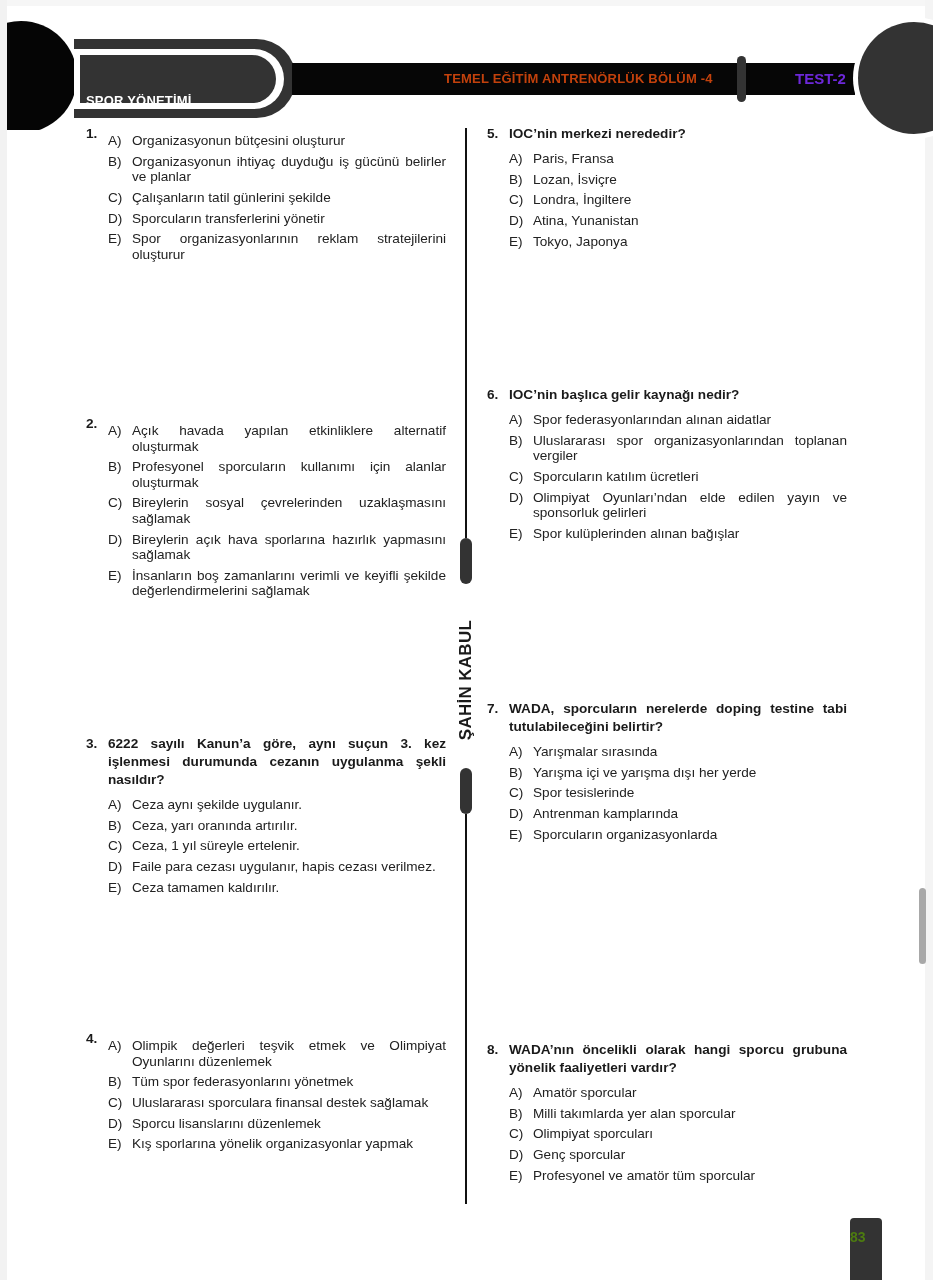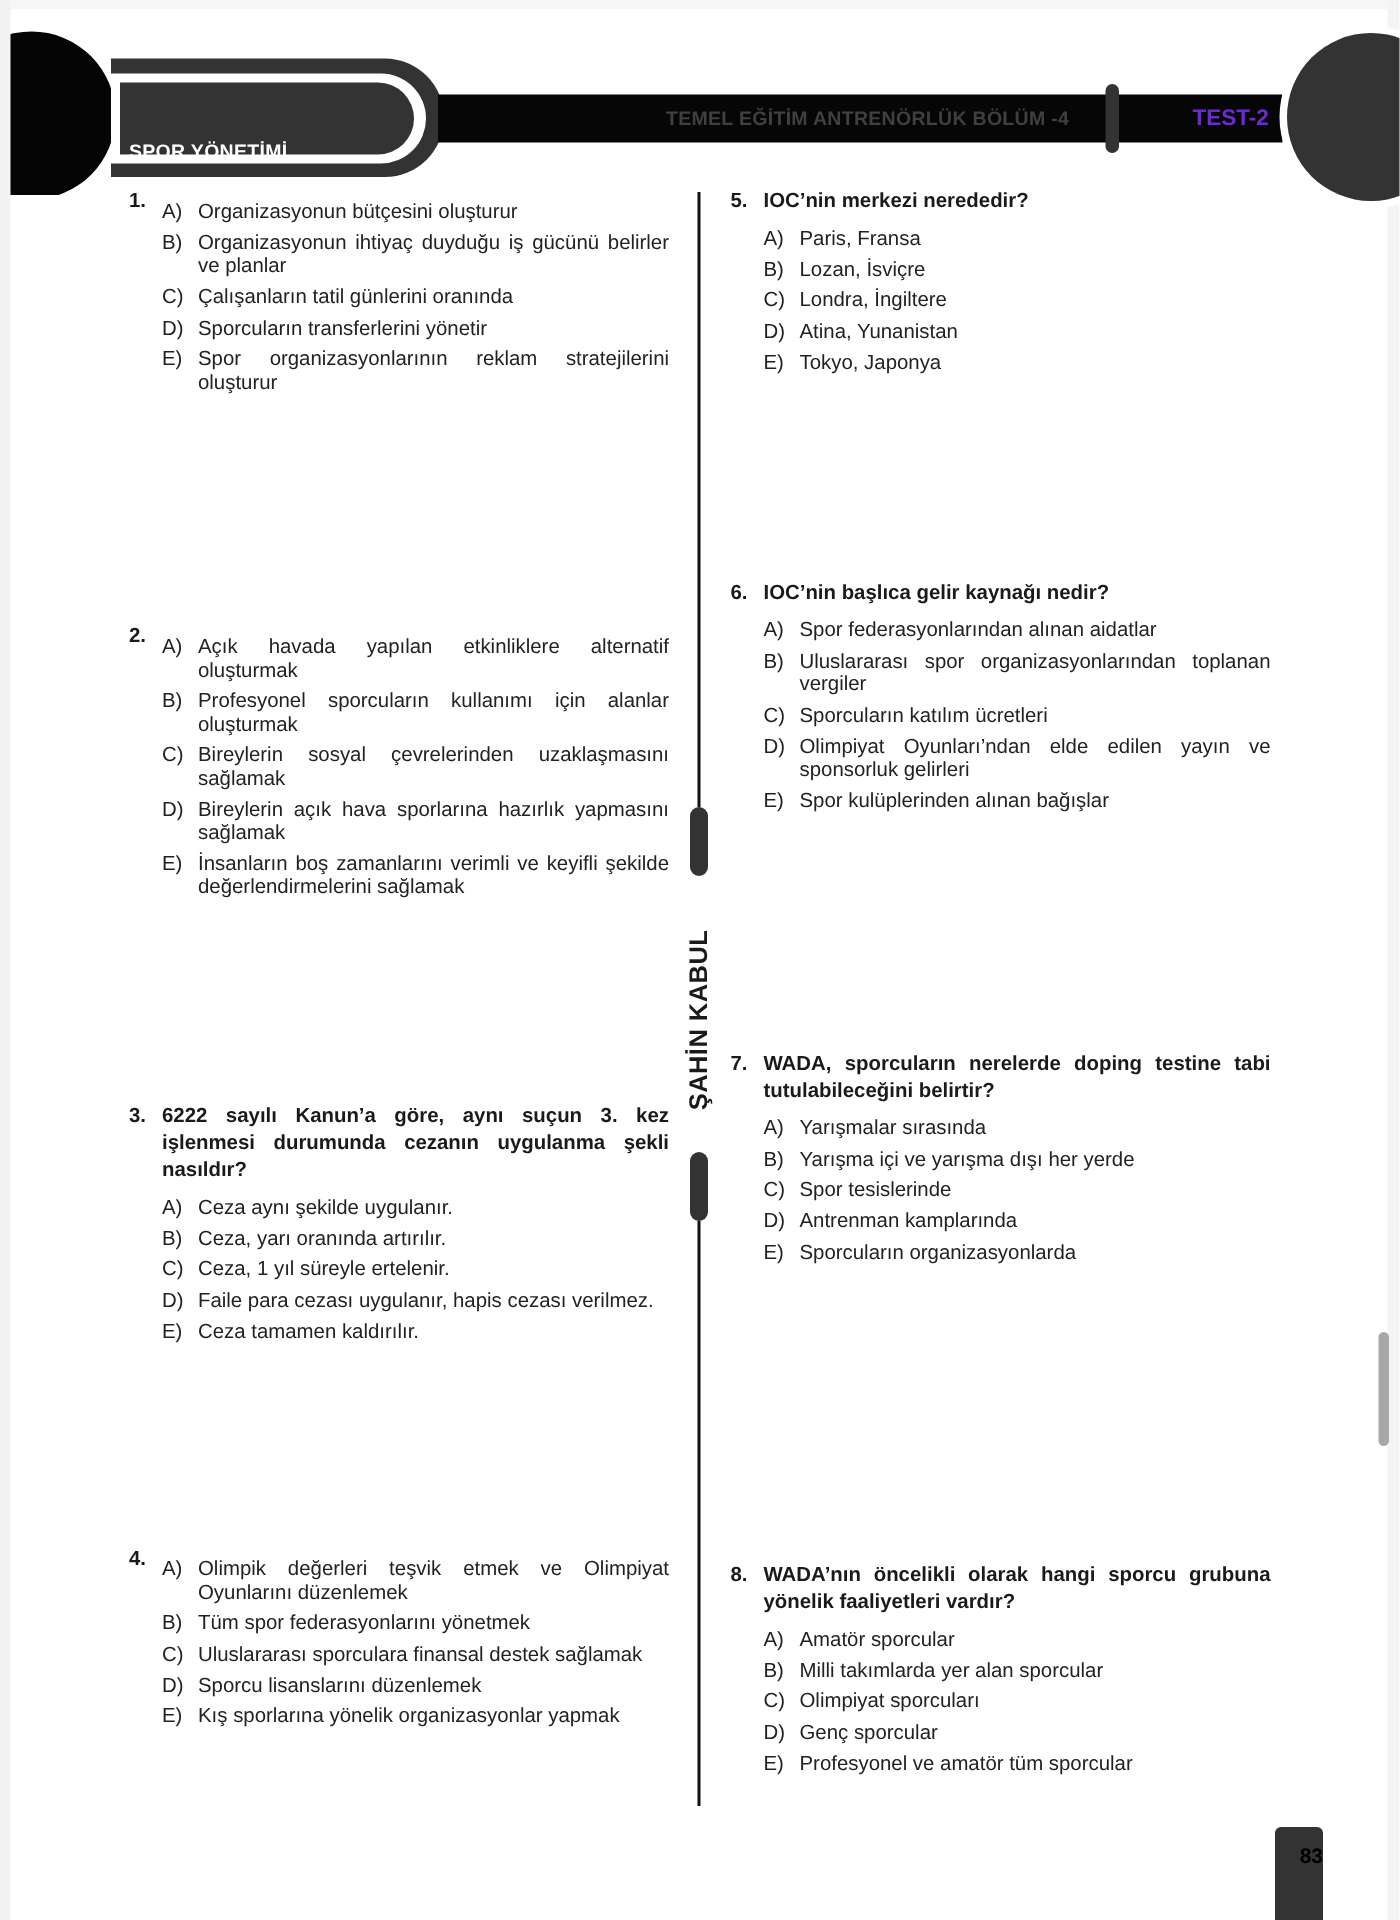--- a/index.html
+++ b/index.html
@@ -17,21 +17,21 @@
     background: #333333; border-radius: 0 40px 40px 0; }
   .pill-gap { position: absolute; left: 74px; top: 49px; width: 210px; height: 60px;
     background: #ffffff; border-radius: 0 30px 30px 0; }
   .pill-inner { position: absolute; left: 80px; top: 55px; width: 196px; height: 48px;
     background: #333333; border-radius: 0 24px 24px 0; }
 
   .header-title { position: absolute; left: 86px; top: 71px; font-size: 13px; font-weight: bold;
     color: #ffffff; letter-spacing: 0.2px; margin-top: 22px; }
 
   .black-bar { position: absolute; left: 292px; top: 63px; width: 563px; height: 32px; background: #060606; }
-  .bar-title { position: absolute; left: 444px; top: 71px; font-size: 13px; font-weight: bold; color: #404040; letter-spacing: 0.2px; }
+  .bar-title { position: absolute; left: 444px; top: 71px; font-size: 13px; font-weight: bold; color: #c2410c; letter-spacing: 0.2px; }
   .bar-divider { position: absolute; left: 737px; top: 56px; width: 9px; height: 46px; background: #333333; border-radius: 5px; }
   .bar-test { position: absolute; left: 795px; top: 70px; font-size: 15px; font-weight: bold; color: #6d28d9; }
   .circle-right { position: absolute; left: 858px; top: 22px; width: 112px; height: 112px; border-radius: 50%; background: #333333; }
   .circle-right-ring { position: absolute; left: 853px; top: 17px; width: 122px; height: 122px; border-radius: 50%; background: #ffffff; }
 
   
   .vline { position: absolute; left: 465px; width: 2px; background: #111111; }
   .vline.top { top: 128px; height: 410px; }
   .vline.bottom { top: 814px; height: 390px; }
   .capsule { position: absolute; left: 460px; width: 12px; height: 46px; background: #333333; border-radius: 6px; }
@@ -51,21 +51,21 @@
   #q1 { left: 86px; top: 125px; }
   #q2 { left: 86px; top: 415px; }
   #q3 { left: 86px; top: 735px; }
   #q4 { left: 86px; top: 1030px; }
   #q5 { left: 487px; top: 125px; }
   #q6 { left: 487px; top: 386px; }
   #q7 { left: 487px; top: 700px; }
   #q8 { left: 487px; top: 1041px; }
 
   .page-box { position: absolute; left: 850px; top: 1218px; width: 32px; height: 62px; background: #333333; border-radius: 4px 4px 0 0; }
-  .page-num { position: absolute; left: 850px; top: 1229px; width: 32px; text-align: right; font-size: 14px; font-weight: bold; color: #000000; }
+  .page-num { position: absolute; left: 850px; top: 1229px; width: 32px; text-align: left; font-size: 14px; font-weight: bold; color: #4d7c0f; }
 
   .scrollbar { position: absolute; left: 919px; top: 888px; width: 7px; height: 76px; background: #a8a8a8; border-radius: 4px; }
 </style>
 </head>
 <body>
 
 <div class="top-edge"></div>
 <div class="left-edge"></div>
 <div class="right-edge"></div>
 
@@ -89,21 +89,21 @@
 <div class="capsule c1"></div>
 <div class="author">ŞAHİN KABUL</div>
 <div class="capsule c2"></div>
 <div class="vline bottom"></div>
 
 <section class="q" id="q1">
     <div class="q-stem"><span class="q-num">1.</span></div>
     <div class="opts">
       <div class="opt"><span class="opt-letter">A)</span><span>Organizasyonun bütçesini oluşturur</span></div>
       <div class="opt"><span class="opt-letter">B)</span><span>Organizasyonun ihtiyaç duyduğu iş gücünü belirler ve planlar</span></div>
-      <div class="opt"><span class="opt-letter">C)</span><span>Çalışanların tatil günlerini oranında</span></div>
+      <div class="opt"><span class="opt-letter">C)</span><span>Çalışanların tatil günlerini şekilde</span></div>
       <div class="opt"><span class="opt-letter">D)</span><span>Sporcuların transferlerini yönetir</span></div>
       <div class="opt"><span class="opt-letter">E)</span><span>Spor organizasyonlarının reklam stratejilerini oluşturur</span></div>
     </div>
   </section>
 <section class="q" id="q2">
     <div class="q-stem"><span class="q-num">2.</span></div>
     <div class="opts">
       <div class="opt"><span class="opt-letter">A)</span><span>Açık havada yapılan etkinliklere alternatif oluşturmak</span></div>
       <div class="opt"><span class="opt-letter">B)</span><span>Profesyonel sporcuların kullanımı için alanlar oluşturmak</span></div>
       <div class="opt"><span class="opt-letter">C)</span><span>Bireylerin sosyal çevrelerinden uzaklaşmasını sağlamak</span></div>

